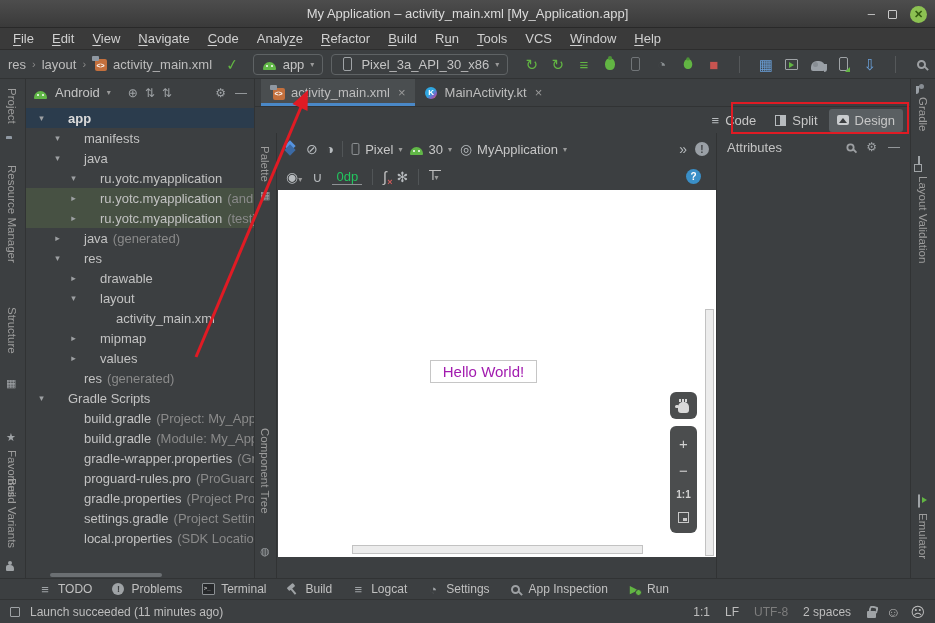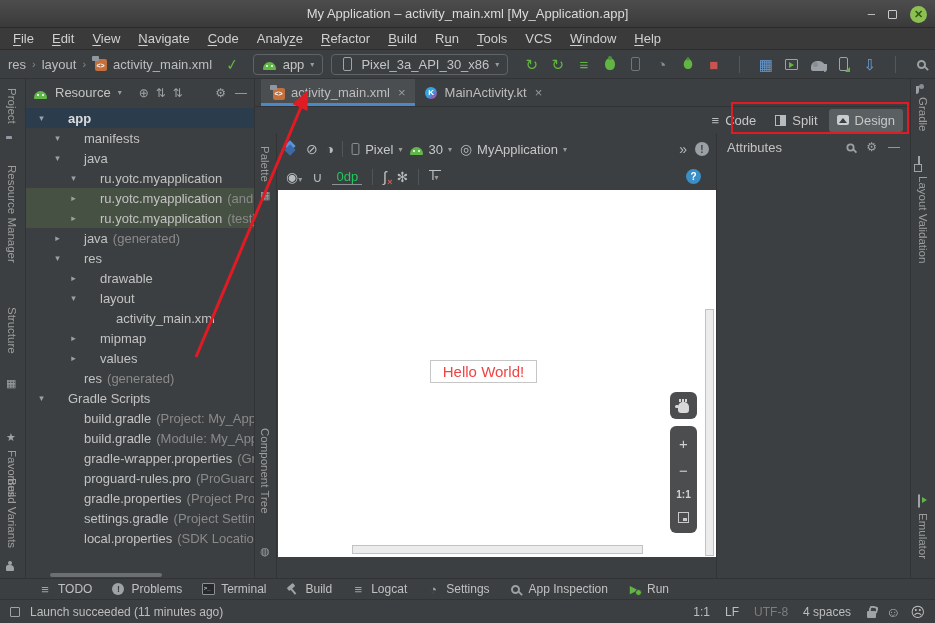--- a/index.html
+++ b/index.html
@@ -138,21 +138,21 @@
   .jx{position:relative;color:#c0c0c0;font-size:15px}
   .jx::after{content:'×';position:absolute;right:-6px;bottom:-2px;color:#d35b5b;font-size:9px;font-weight:bold}
   .ibeam{color:#c0c0c0;font-size:12px;border-top:1px solid #c0c0c0;line-height:10px;padding:0 2px}
 
   .pstrip{position:absolute;left:0;top:54px;width:22px;bottom:0;border-right:1px solid #313334;background:#3c3f41}
   .attributes{position:absolute;right:0;top:54px;width:194px;bottom:0;border-left:1px solid #313334;background:#3c3f41}
   .attr-header{height:28px;display:flex;align-items:center;padding:0 10px;gap:10px;color:#c4c4c4}
   .attr-right{margin-left:auto;display:flex;align-items:center;gap:11px}
 
   .canvas{position:absolute;left:23px;top:111px;width:438px;height:367px;background:#ffffff}
-  .hello-box{position:absolute;left:152px;top:170px;width:107px;height:23px;border:1px solid #c6c6c6;display:flex;align-items:center;justify-content:center;color:#ef4444;font-size:15px}
+  .hello-box{position:absolute;left:152px;top:170px;width:107px;height:23px;border:1px solid #c6c6c6;display:flex;align-items:center;justify-content:center;color:#a21caf;font-size:15px}
   .zoom-hand{position:absolute;left:392px;top:202px;width:27px;height:27px;background:#4b4d4e;border-radius:6px;display:flex;align-items:center;justify-content:center}
   .zoom-group{position:absolute;left:392px;top:236px;width:27px;height:107px;background:#4b4d4e;border-radius:6px;display:flex;flex-direction:column;align-items:center;justify-content:space-around;padding:4px 0}
   .zoom-group .zbtn{color:#d2d2d2;font-size:15px;line-height:1}
   .zoom-group .zlvl{color:#d2d2d2;font-size:10px;font-weight:bold}
   .canvas-vscroll{position:absolute;left:427px;top:119px;width:9px;height:247px;background:#ececec;border:1px solid #c2c2c2}
   .canvas-hscroll{position:absolute;left:74px;top:355px;width:291px;height:9px;background:#ececec;border:1px solid #c2c2c2}
 
   
   .bottombar{position:absolute;left:0;top:578px;width:935px;height:21px;background:#3c3f41;border-top:1px solid #313334;display:flex;align-items:center;padding:0 10px;font-size:12px}
   .bb-left{display:flex;align-items:center;gap:19px;margin-left:28px}
@@ -316,21 +316,21 @@
     <span class="vlabel" style="top:371px;left:6px">Favorites</span>
     <span class="vlabel" style="top:399px;left:6px">Build Variants</span>
     <span class="stripe-ic" style="top:482px"><span class="ic-kneel"></span></span>
   </div>
 
   <div class="project-panel">
     <div class="panel-header">
       <span class="ti">
           <span class="ic-android"></span>
         </span>
-      <span>Resource</span>
+      <span>Android</span>
       <span class="caret">▾</span>
       <span class="ph-ic" style="margin-left:10px">⊕</span>
       <span class="ph-ic">⇅</span>
       <span class="ph-ic">⇅</span>
       <div class="ph-right">
         <span class="ph-ic">⚙</span>
         <span class="ph-ic">—</span>
       </div>
     </div>
     <div class="tree">
@@ -720,21 +720,21 @@
     <span class="ic-win"></span>
     <span>Launch succeeded (11 minutes ago)</span>
     <div class="st-right">
 
         <span class="st-item">1:1</span>
 
         <span class="st-item">LF</span>
 
         <span class="st-item dim2">UTF-8</span>
 
-        <span class="st-item">4 spaces</span>
+        <span class="st-item">2 spaces</span>
       </div>
     <span class="ic-lock" style="margin-left:6px"></span>
     <span class="smiley">☺</span>
     <span class="smiley">☹</span>
   </div>
 
   <svg class="overlay-svg" width="935" height="623" viewBox="0 0 935 623">
     <line x1="196" y1="357" x2="301" y2="107" stroke="#e01b24" stroke-width="3"></line>
     <polygon points="308,90 307.5,111 292.5,104" fill="#e01b24"></polygon>
   </svg>

